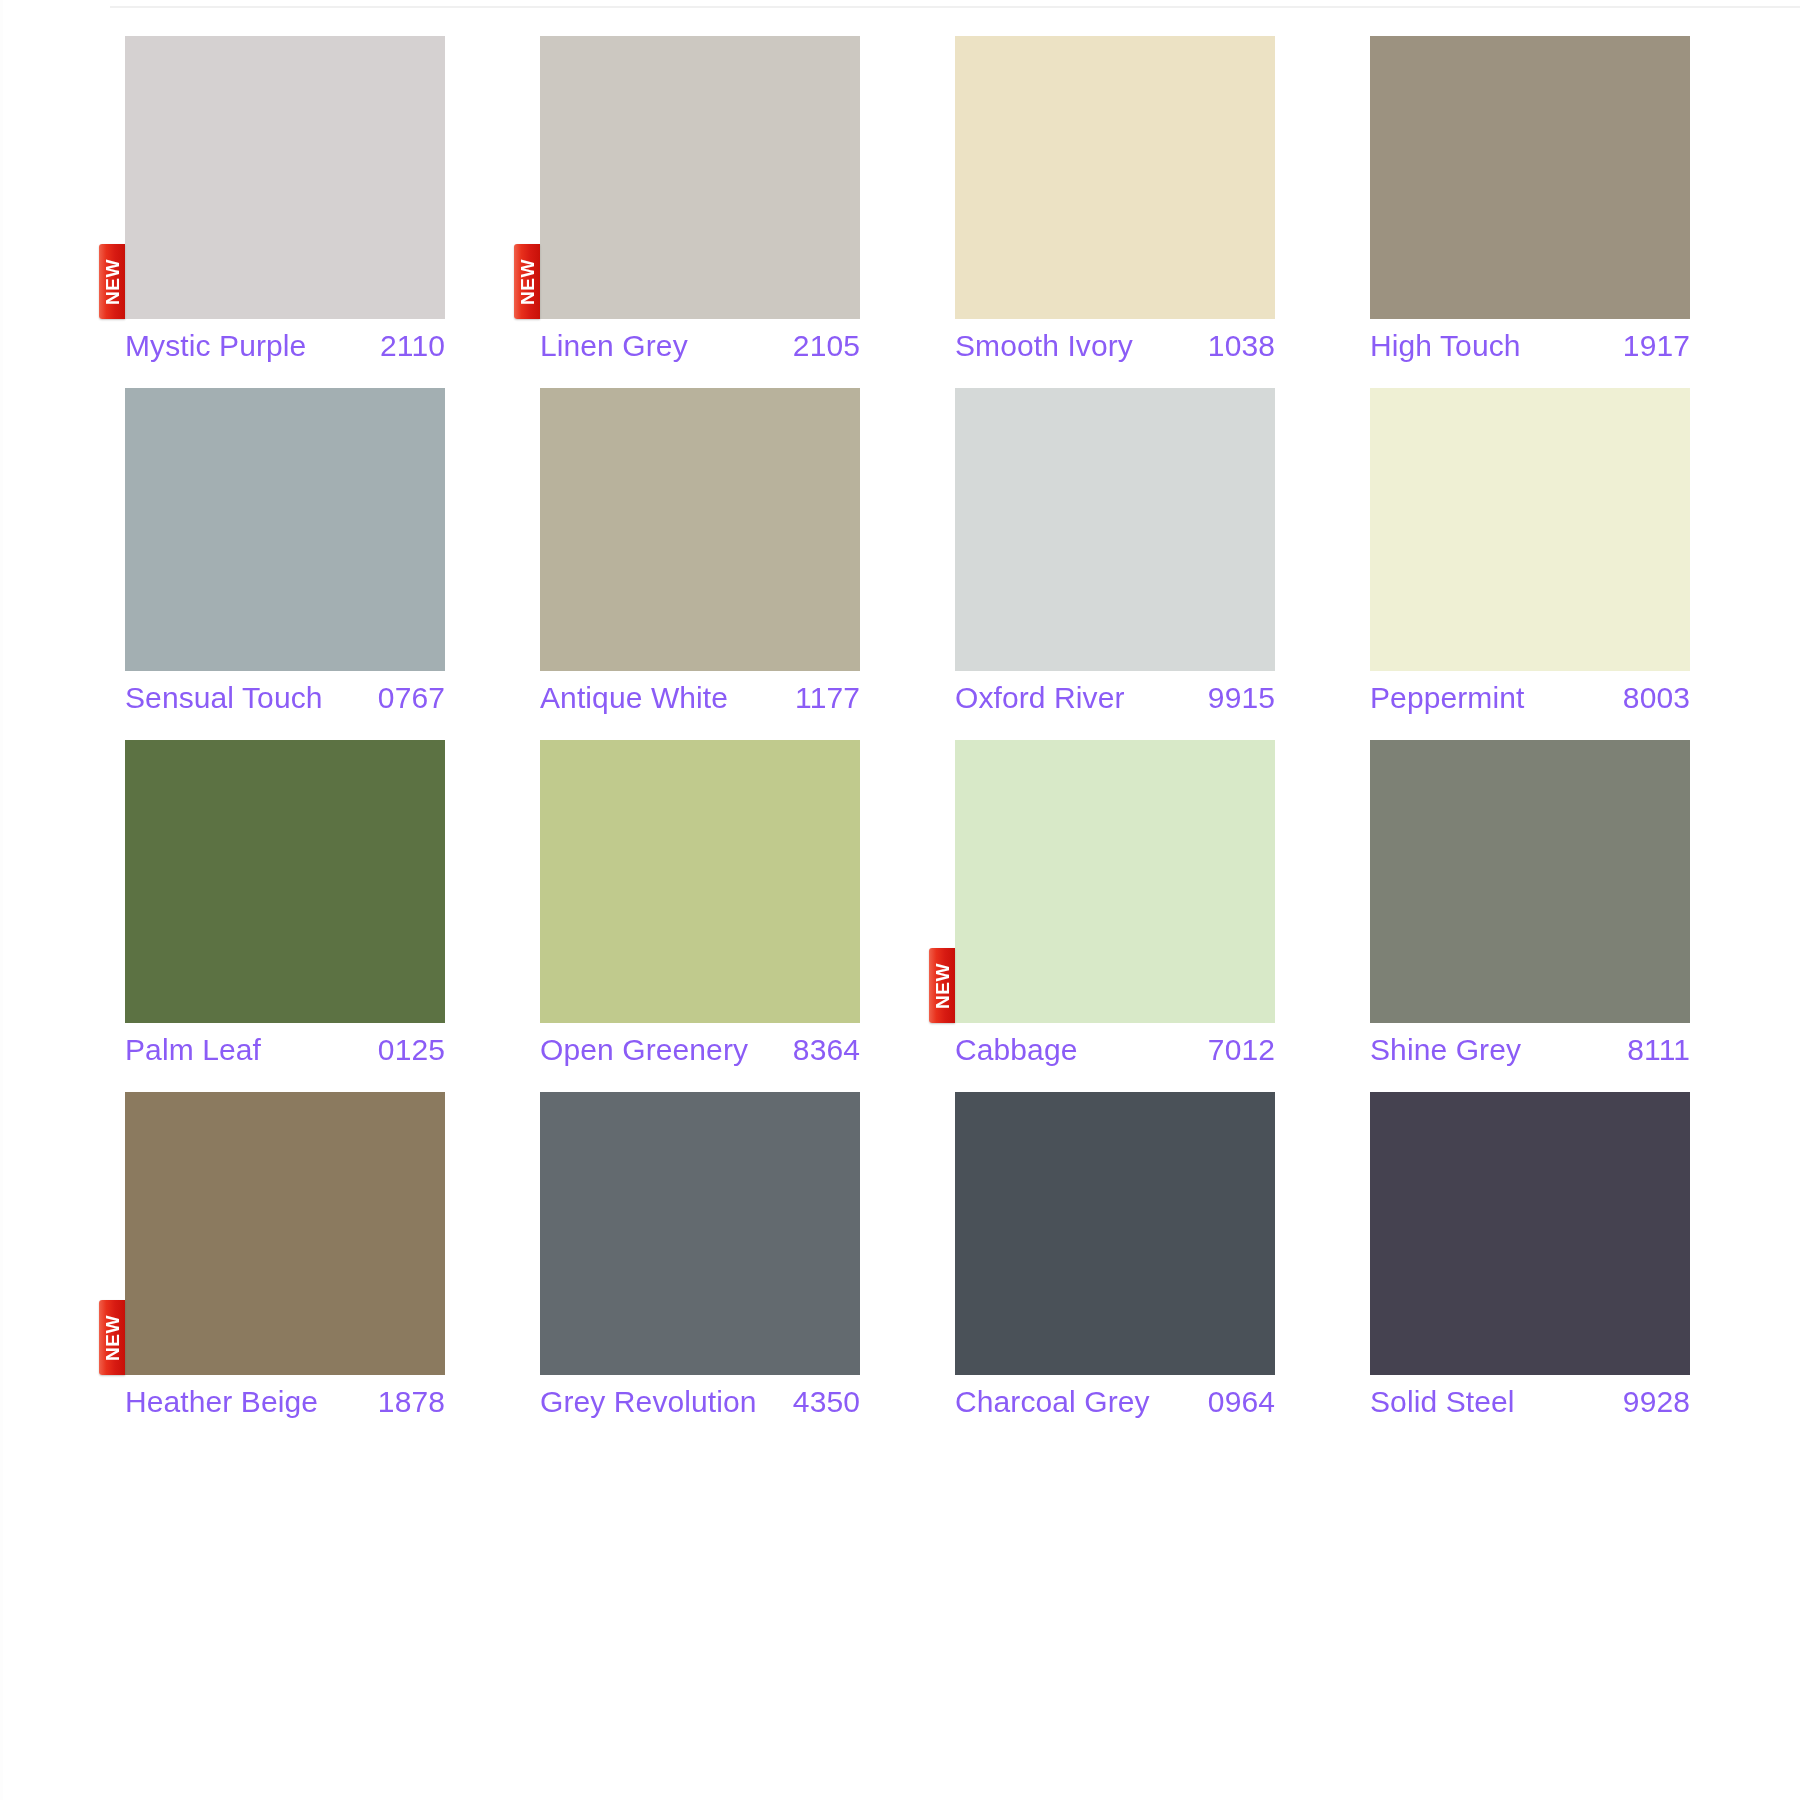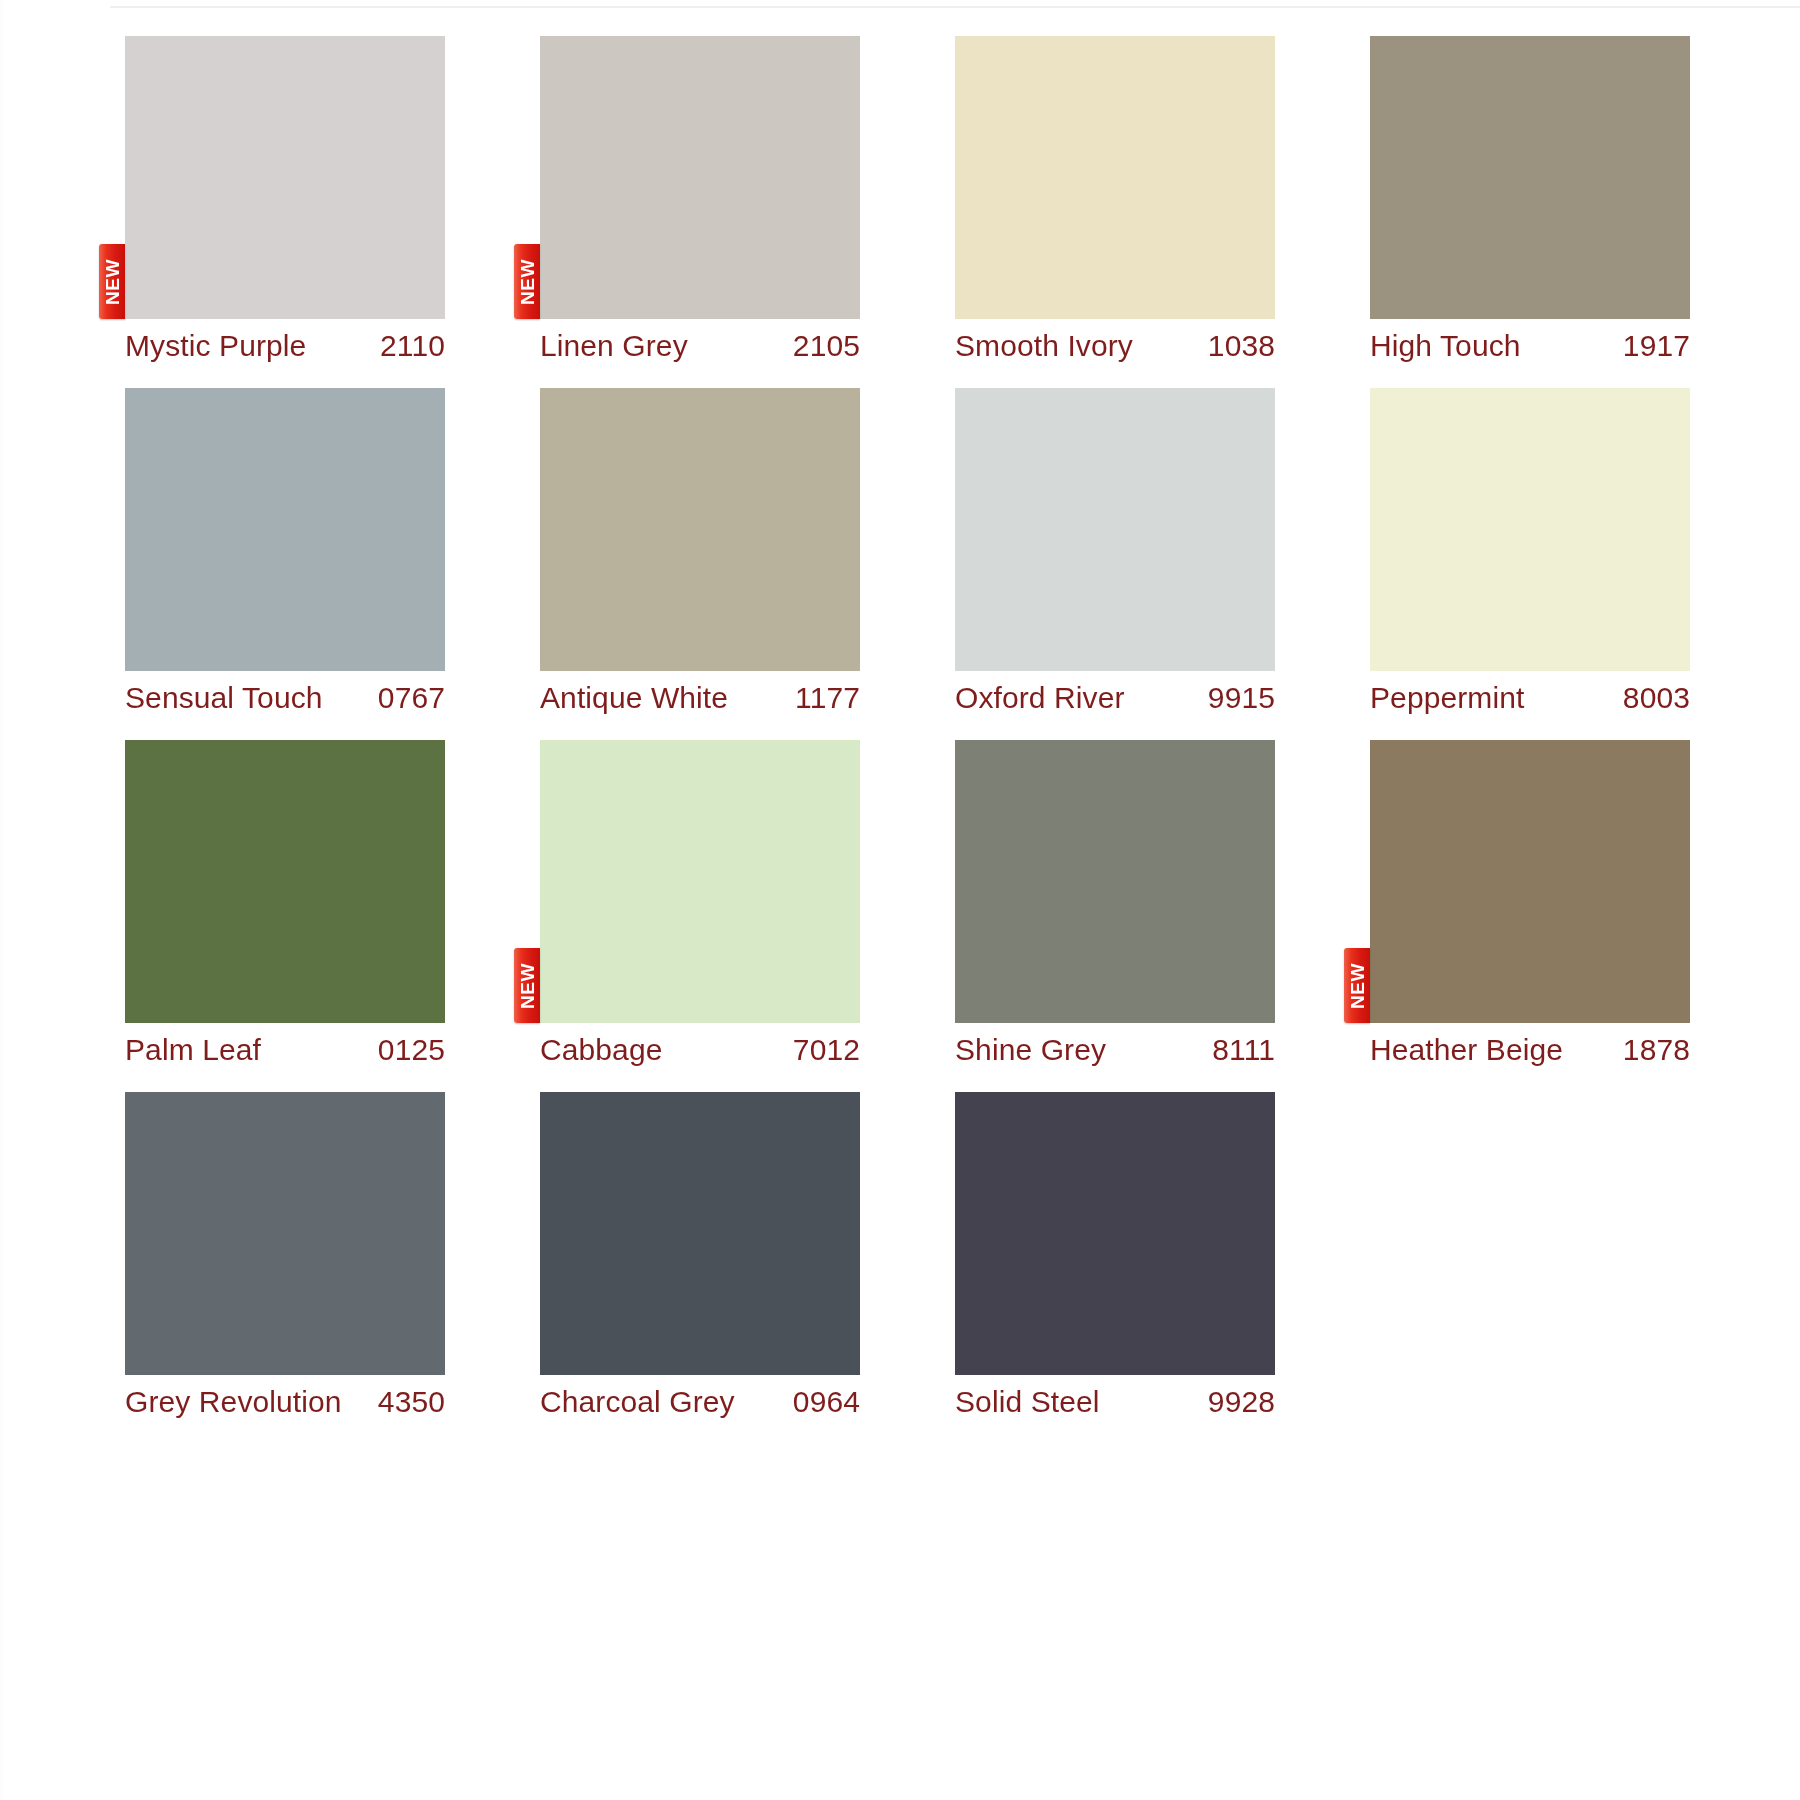--- a/index.html
+++ b/index.html
@@ -107,21 +107,21 @@
   }
 
   .chip-label {
     position: absolute;
     left: 0;
     top: 291px;
     width: 320px;
     display: flex;
     align-items: baseline;
     justify-content: space-between;
-    color: #7f1d1d;
+    color: #8b5cf6;
     font-size: 30px;
     line-height: 1.25;
     letter-spacing: 0.1px;
   }
   .chip-name {
     white-space: nowrap;
   }
   .chip-code {
     white-space: nowrap;
     text-align: right;
@@ -218,20 +218,29 @@
         <div class="chip-wrap">
           <div class="chip" style="background: rgb(92, 114, 67);"></div>
         </div>
         <div class="chip-label">
           <span class="chip-name">Palm Leaf</span>
           <span class="chip-code">0125</span>
         </div>
       </div>
       <div class="swatch-cell">
         <div class="chip-wrap">
+          <div class="chip" style="background: rgb(192, 202, 141);"></div>
+        </div>
+        <div class="chip-label">
+          <span class="chip-name">Open Greenery</span>
+          <span class="chip-code">8364</span>
+        </div>
+      </div>
+      <div class="swatch-cell">
+        <div class="chip-wrap">
           <div class="chip" style="background: rgb(216, 233, 200);"></div>
           <div class="new-badge">
             <span>NEW</span>
           </div>
         </div>
         <div class="chip-label">
           <span class="chip-name">Cabbage</span>
           <span class="chip-code">7012</span>
         </div>
       </div>

